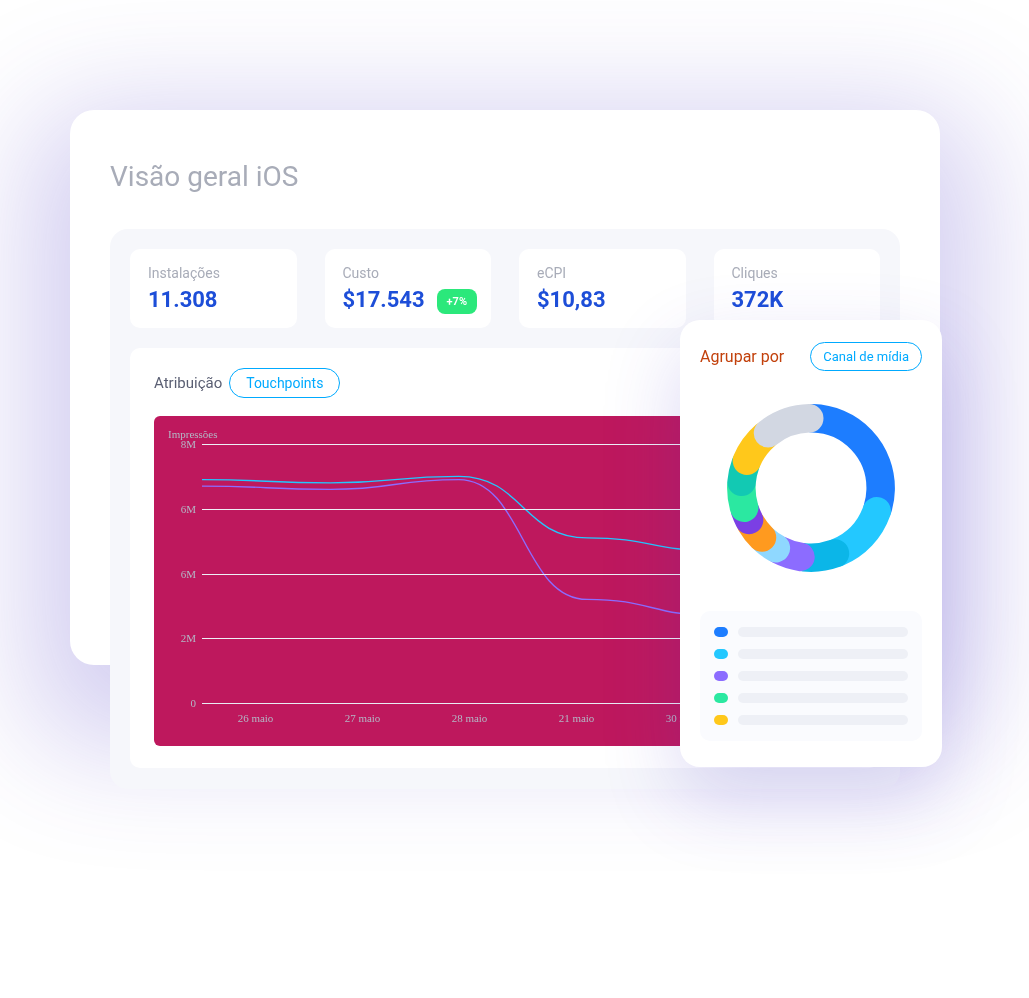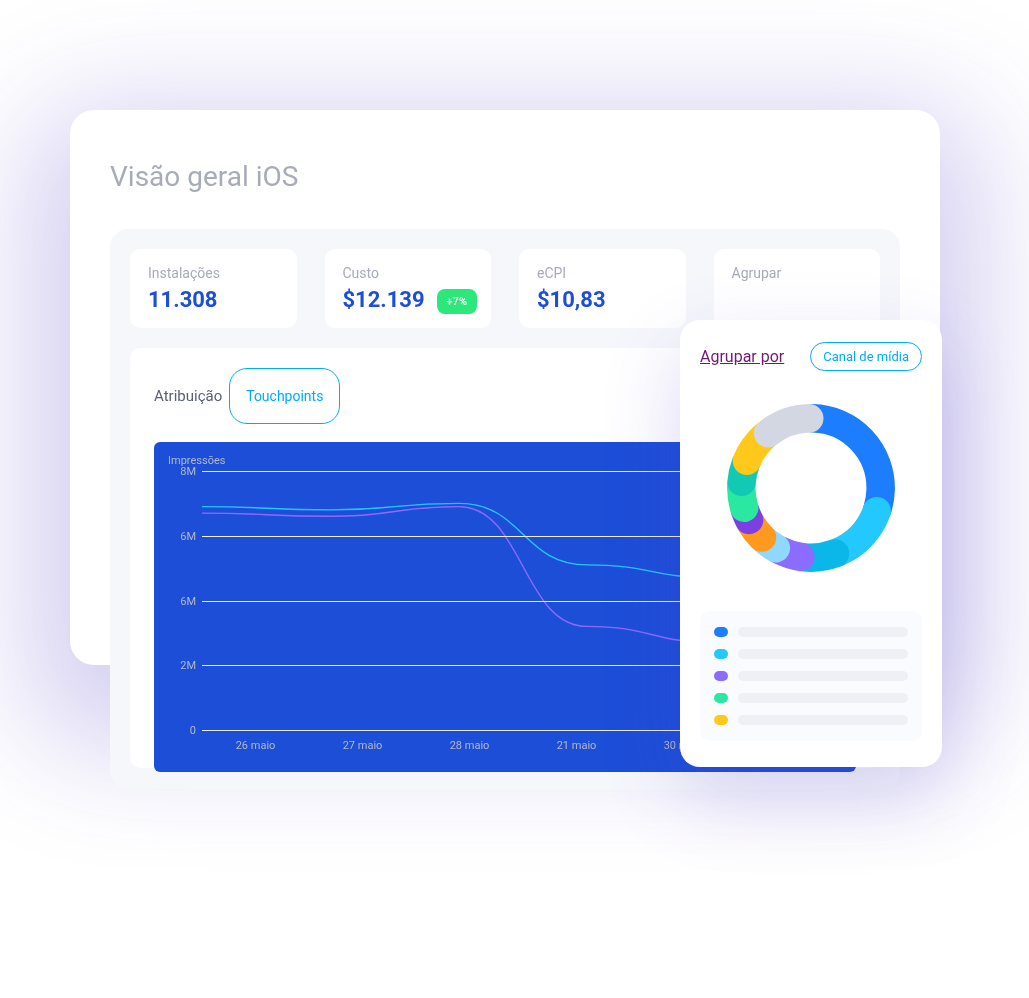--- a/index.html
+++ b/index.html
@@ -81,30 +81,31 @@
     }
     .tab-plain {
       font-size: 15px;
       color: #5a5f73;
     }
     .tab-active {
       font-size: 14px;
       color: #00aaff;
       border: 1.5px solid #00aaff;
       border-radius: 18px;
-      padding: 19px 16px;
+      padding: 6px 16px;
       background: #fff;
       cursor: pointer;
     }
     .chart-area {
       position: relative;
       height: 330px;
-      background: #1d4ed8;
+      background: #be185d;
       border-radius: 6px;
       padding: 12px 8px 10px 8px;
+      font-family: Liberation Serif, serif;
     }
     .chart-subtitle {
       font-size: 11px;
       color: #b3b8c6;
       margin-left: 6px;
       margin-bottom: 4px;
     }
     .plot-box {
       position: relative;
       height: 260px;
@@ -156,23 +157,22 @@
     }
     .sc-header {
       display: flex;
       align-items: center;
       justify-content: space-between;
       margin-bottom: 22px;
       gap: 10px;
     }
     .sc-title {
       font-size: 16px;
-      color: #701a75;
+      color: #c2410c;
       flex-shrink: 0;
-      text-decoration: underline;
     }
     .sc-button {
       font-size: 13px;
       color: #00aaff;
       border: 1.5px solid #00aaff;
       border-radius: 16px;
       padding: 6px 12px;
       background: #fff;
       white-space: nowrap;
       cursor: pointer;
@@ -215,29 +215,30 @@
 
   <div class="inner-panel">
 
     <div class="stat-row">
       <div class="stat-card">
         <div class="stat-label">Instalações</div>
         <div class="stat-value">11.308</div>
       </div>
       <div class="stat-card">
         <div class="stat-label">Custo</div>
-        <div class="stat-value">$12.139</div>
+        <div class="stat-value">$17.543</div>
         <div class="badge">+7%</div>
       </div>
       <div class="stat-card">
         <div class="stat-label">eCPI</div>
         <div class="stat-value">$10,83</div>
       </div>
       <div class="stat-card">
-        <div class="stat-label">Agrupar</div>
+        <div class="stat-label">Cliques</div>
+        <div class="stat-value">372K</div>
       </div>
     </div>
 
     <div class="chart-section">
       <div class="tabs">
         <span class="tab-plain">Atribuição</span>
         <span class="tab-active">Touchpoints</span>
       </div>
 
       <div class="chart-area">

